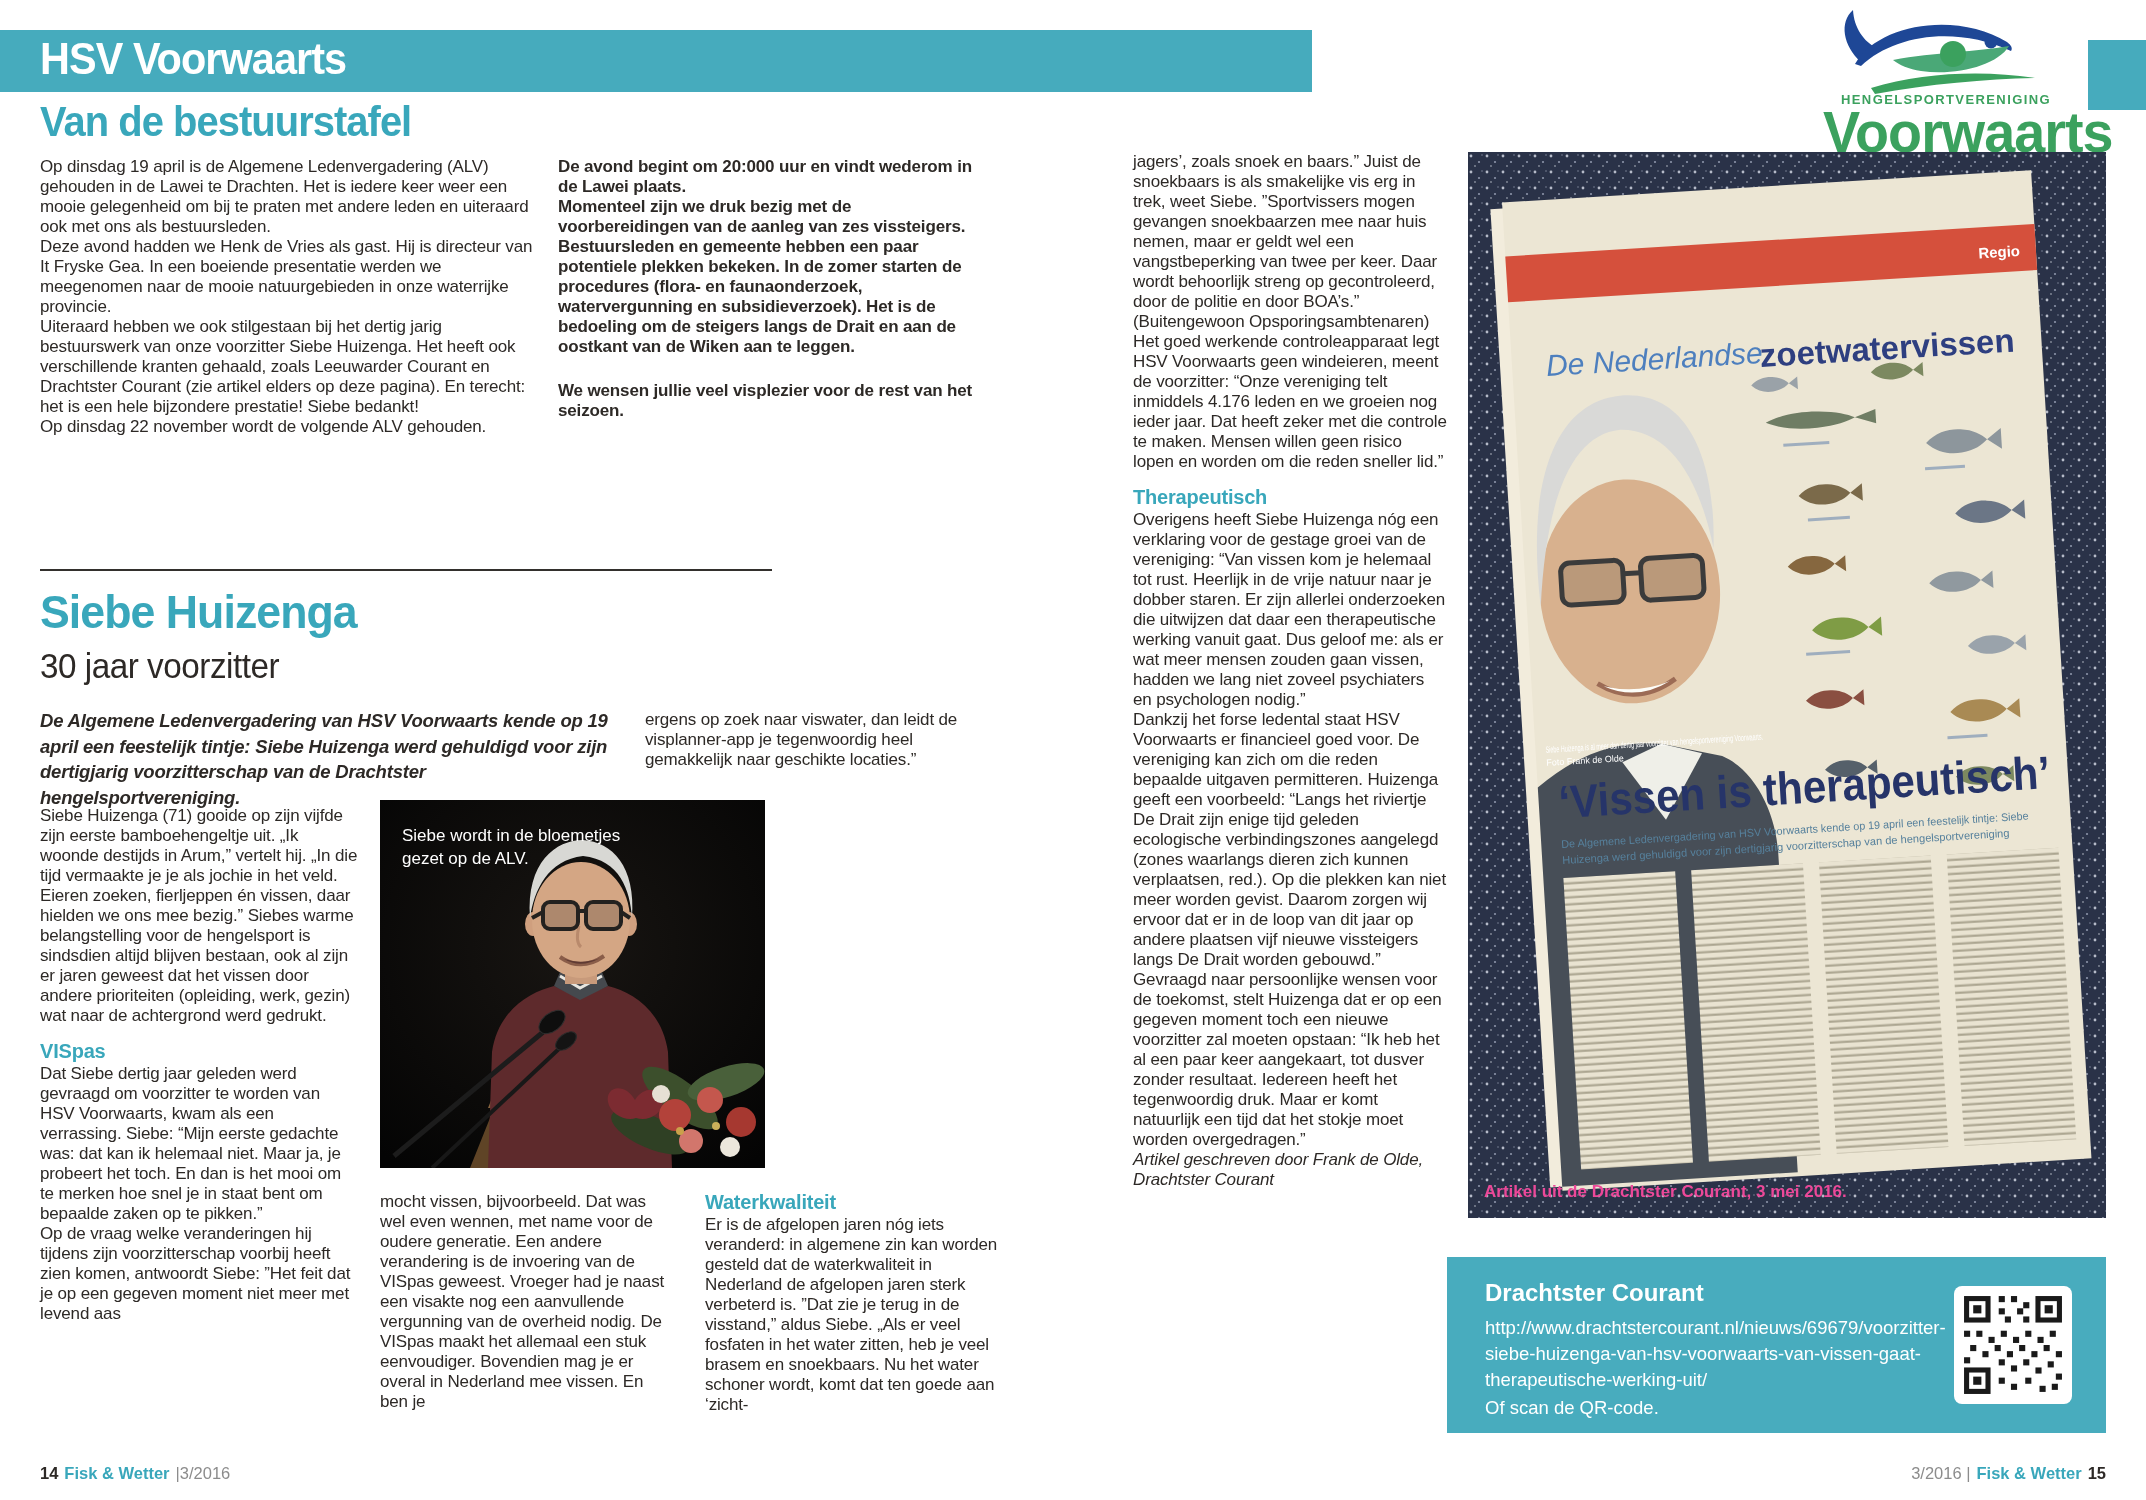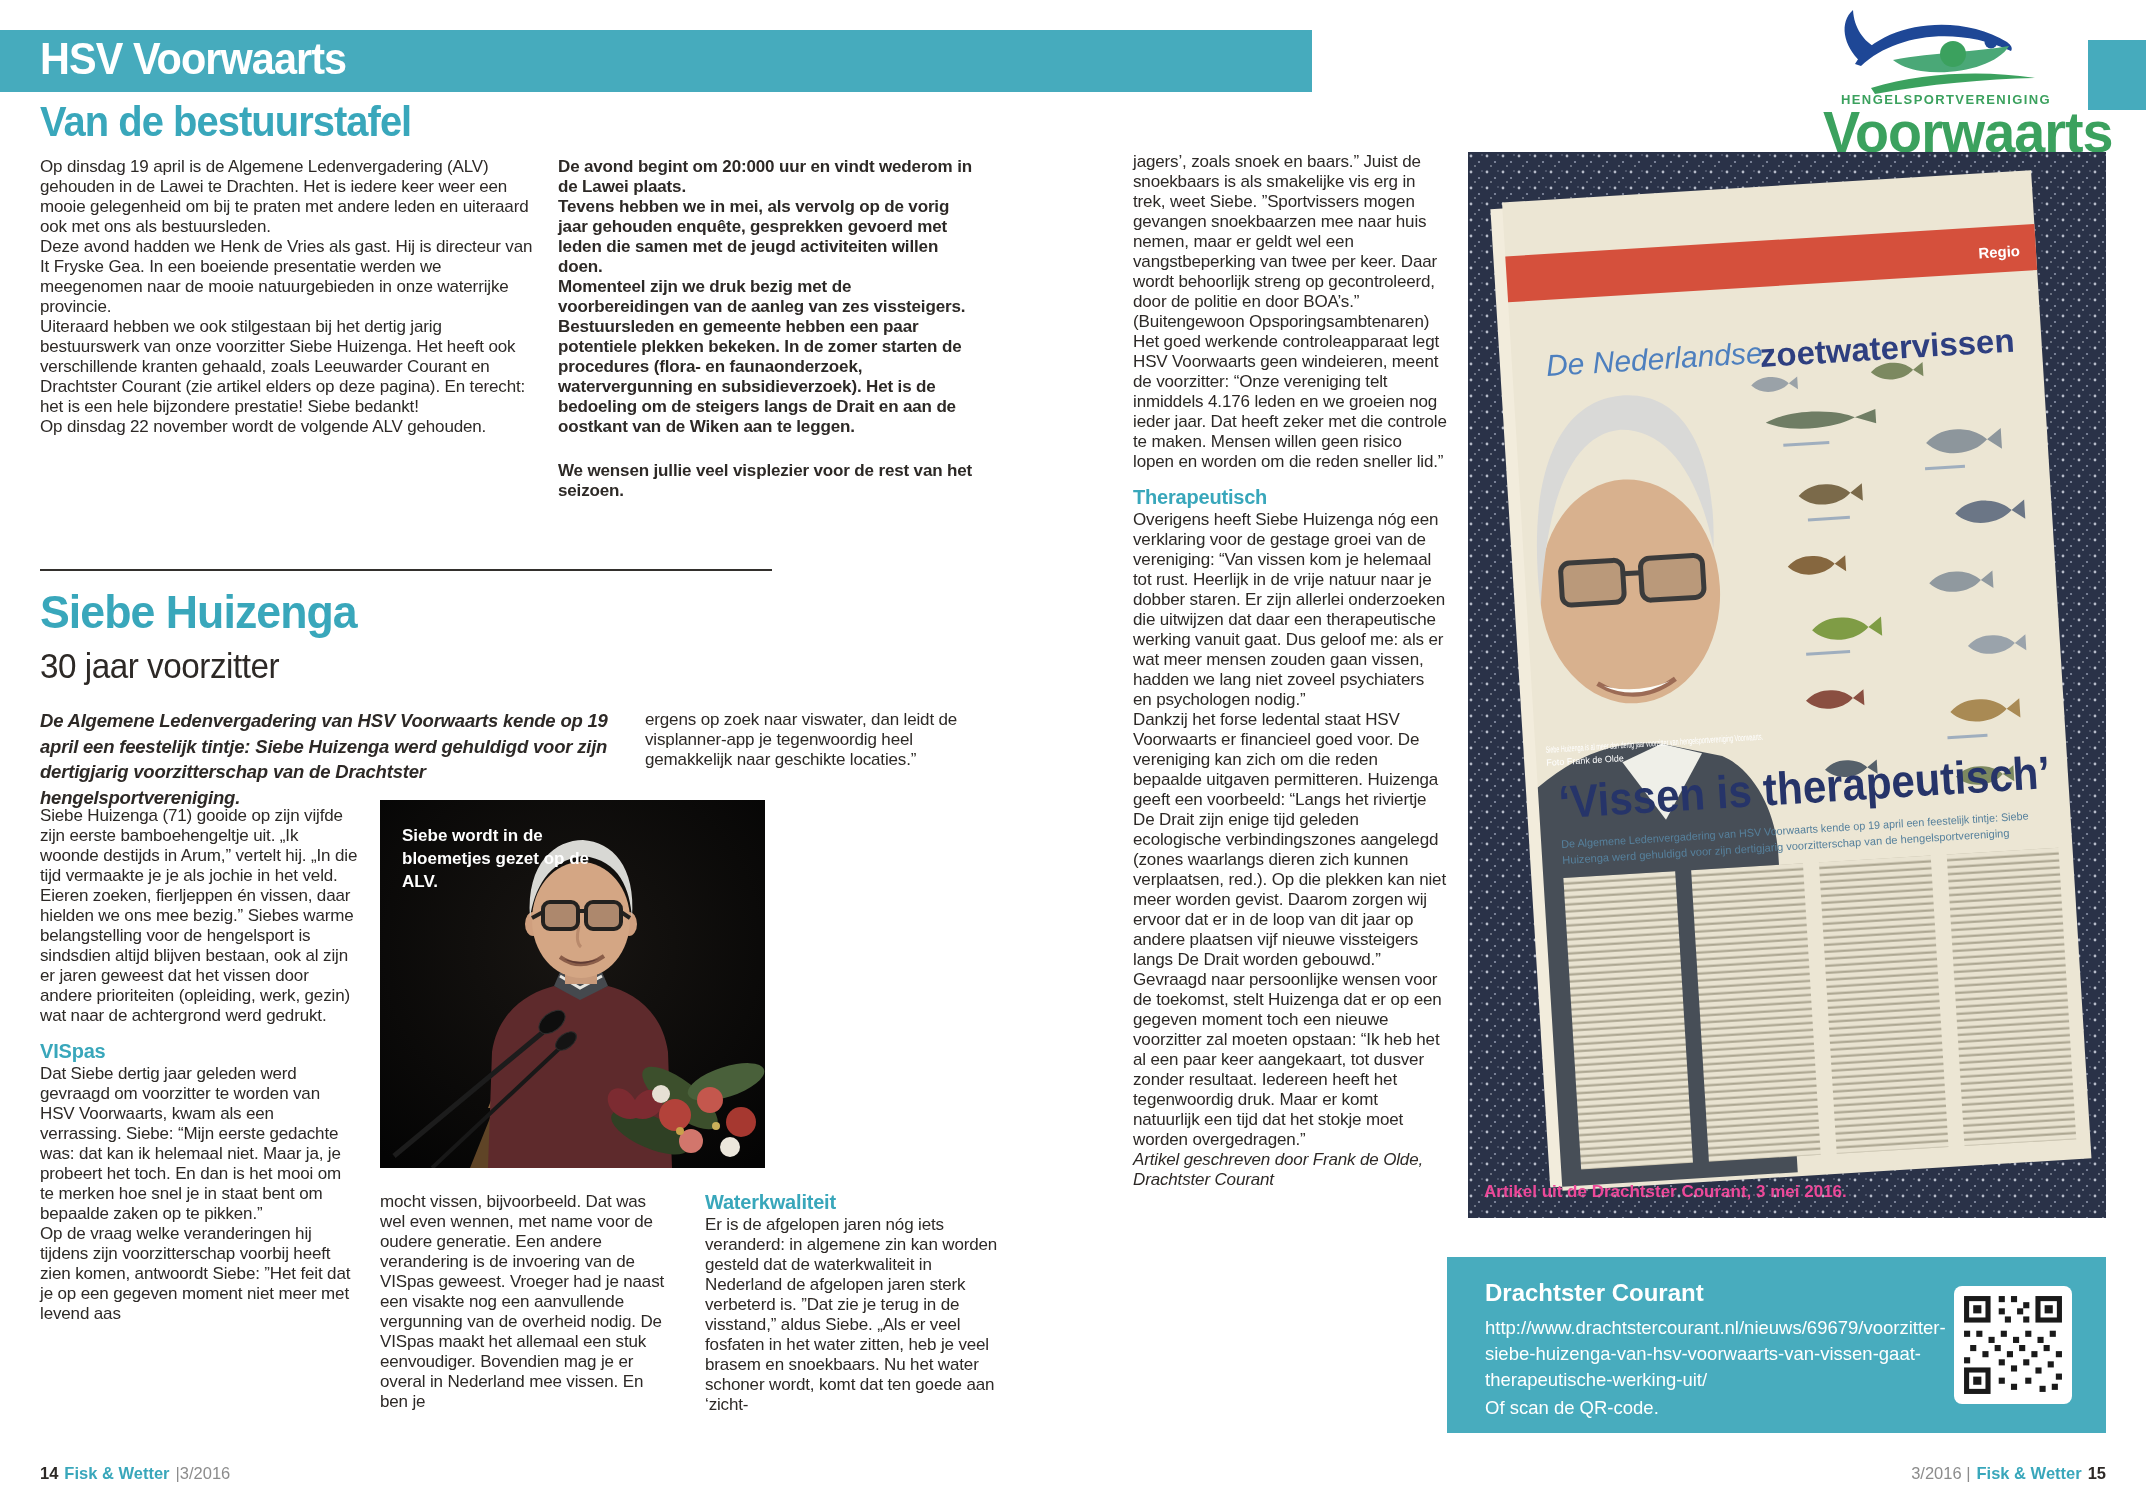--- a/index.html
+++ b/index.html
@@ -40,21 +40,21 @@
 
   .col-a  { left:40px;  top:806px;  width:318px; }
   .col-bb { left:380px; top:1192px; width:294px; }
   .col-cc { left:705px; top:1192px; width:294px; }
   .col-3  { left:1133px; top:152px; width:314px; }
   .credit { font-style:italic; margin-top:26px; }
 
   
   .photo { position:absolute; left:380px; top:800px; width:385px; height:368px; background:#050505; }
   .photo svg { display:block; }
-  .photo-cap { position:absolute; left:22px; top:24px; width:220px; color:#ffffff; font-weight:700;
+  .photo-cap { position:absolute; left:22px; top:24px; width:220px; color:#ffffff; font-weight:400;
     font-size:17px; line-height:23px; }
 
   
   .news { position:absolute; left:1468px; top:152px; width:638px; height:1066px; background:#252e45; }
   .news svg { display:block; }
   .news-cap { position:absolute; left:16px; bottom:16px; color:#ec4899; font-weight:700; font-size:17px; }
 
   
   .infobox { position:absolute; left:1447px; top:1257px; width:659px; height:176px; background:#48acbe; color:#ffffff; }
   .ib-title { position:absolute; left:38px; top:22px; font-size:24px; font-weight:700; }
@@ -96,21 +96,20 @@
 
   <h2 class="section h-bestuur">Van de bestuurstafel</h2>
   <div class="col col-b1">
     <p>Op dinsdag 19 april is de Algemene Ledenvergadering (ALV) gehouden in de Lawei te Drachten. Het is iedere keer weer een mooie gelegenheid om bij te praten met andere leden en uiteraard ook met ons als bestuursleden.</p>
     <p>Deze avond hadden we Henk de Vries als gast. Hij is directeur van It Fryske Gea. In een boeiende presentatie werden we meegenomen naar de mooie natuurgebieden in onze waterrijke provincie.</p>
     <p>Uiteraard hebben we ook stilgestaan bij het dertig jarig bestuurswerk van onze voorzitter Siebe Huizenga. Het heeft ook verschillende kranten gehaald, zoals Leeuwarder Courant en Drachtster Courant (zie artikel elders op deze pagina). En terecht: het is een hele bijzondere prestatie! Siebe bedankt!</p>
     <p>Op dinsdag 22 november wordt de volgende ALV gehouden.</p>
   </div>
   <div class="col col-b2">
     <p>De avond begint om 20:000 uur en vindt wederom in de Lawei plaats.</p>
-    <p>Tevens hebben we in mei, als vervolg op de vorig jaar gehouden enquête, gesprekken gevoerd met leden die samen met de jeugd activiteiten willen doen.</p>
     <p>Momenteel zijn we druk bezig met de voorbereidingen van de aanleg van zes vissteigers. Bestuursleden en gemeente hebben een paar potentiele plekken bekeken. In de zomer starten de procedures (flora- en faunaonderzoek, watervergunning en subsidieverzoek). Het is de bedoeling om de steigers langs de Drait en aan de oostkant van de Wiken aan te leggen.</p>
     <p class="gap">We wensen jullie veel visplezier voor de rest van het seizoen.</p>
   </div>
   <div class="rule"></div>
 
   <h2 class="section h-siebe">Siebe Huizenga</h2>
   <div class="h-sub">30 jaar voorzitter</div>
   <div class="intro">De Algemene Ledenvergadering van HSV Voorwaarts kende op 19 april een feestelijk tintje: Siebe Huizenga werd gehuldigd voor zijn dertigjarig voorzitterschap van de Drachtster hengelsportvereniging.</div>
   <div class="col col-intro2">ergens op zoek naar viswater, dan leidt de visplanner-app je tegenwoordig heel gemakkelijk naar geschikte locaties.”</div>
 

